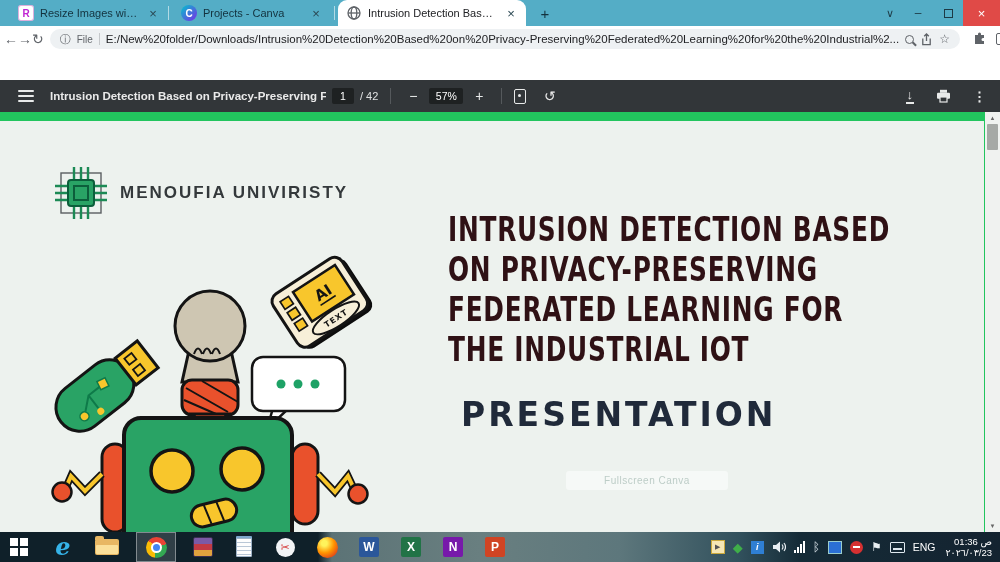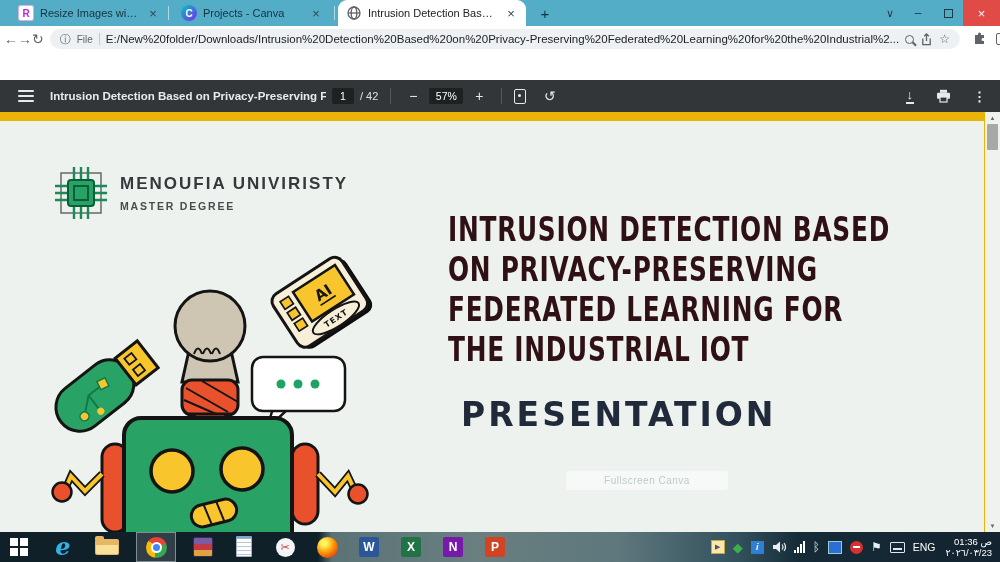--- a/index.html
+++ b/index.html
@@ -81,21 +81,21 @@
   .zoombox { margin:0 6px; width:34px; height:16px; background:#1e2122; border-radius:2px; color:#fff;
              font-size:10.5px; display:flex; align-items:center; justify-content:center; }
   .fitbox { width:12px; height:15px; border:1.6px solid #e8eaea; border-radius:2px; position:relative; }
   .fitbox::after { content:""; position:absolute; left:3px; top:4.5px; width:3px; height:3px;
                    background:#e8eaea; border-radius:50%; }
   .rotate { font-size:14px; margin-left:18px; transform:scaleX(-1); }
   .pdf-right { margin-left:auto; display:flex; align-items:center; gap:22px; margin-right:14px; }
   .dl { font-size:13px; font-weight:bold; border-bottom:2px solid #e8eaea; line-height:12px; padding:0 1px 1px; }
 
   
-  .pdfarea { position:absolute; top:112px; left:0; right:0; bottom:30px; background:#eab308; }
+  .pdfarea { position:absolute; top:112px; left:0; right:0; bottom:30px; background:#22c55e; }
   .page { position:absolute; top:9px; left:0; width:984px; bottom:0; background:#edf2ee; overflow:hidden; }
   .scrollbar { position:absolute; right:0; top:0; bottom:0; width:15px; background:#f0f2f0;
                display:flex; flex-direction:column; align-items:center; }
   .sb-arrow { font-size:6px; color:#666; padding:3px 0; }
   .sb-thumb { width:11px; height:26px; background:#a6a9a6; border-radius:1px; }
   .sb-track { flex:1; }
 
   .logo { position:absolute; left:54px; top:44px; display:flex; gap:12px; align-items:center; }
   .logo-text .uni { font-size:17px; letter-spacing:2px; color:#34393b; font-weight:600; }
   .logo-text .deg { font-size:10.5px; letter-spacing:1.8px; color:#474c4e; font-weight:600; margin-top:6px; }
@@ -274,21 +274,20 @@
           <rect x="7" y="8" width="40" height="40" fill="none" stroke="#5a5f61" stroke-width="1.4"></rect>
           <g stroke="#1c8a55" stroke-width="2.4">
             <path d="M20 2v12M27 2v12M34 2v12M20 42v12M27 42v12M34 42v12"></path>
             <path d="M1 21h12M1 28h12M1 35h12M41 21h12M41 28h12M41 35h12"></path>
           </g>
           <rect x="14" y="15" width="26" height="26" rx="3" fill="#29a365" stroke="#0c5e3b" stroke-width="2"></rect>
           <rect x="20" y="21" width="14" height="14" fill="none" stroke="#0c5e3b" stroke-width="2"></rect>
         </svg>
         <div class="logo-text">
           <div class="uni">MENOUFIA UNIVIRISTY</div>
-          <div class="deg">MASTER DEGREE</div>
         </div>
       </div>
 
       <div class="slide-title">
         <div>INTRUSION DETECTION BASED</div>
         <div>ON PRIVACY-PRESERVING</div>
         <div>FEDERATED LEARNING FOR</div>
         <div>THE INDUSTRIAL IOT</div>
       </div>
       <div class="slide-sub">PRESENTATION</div>

